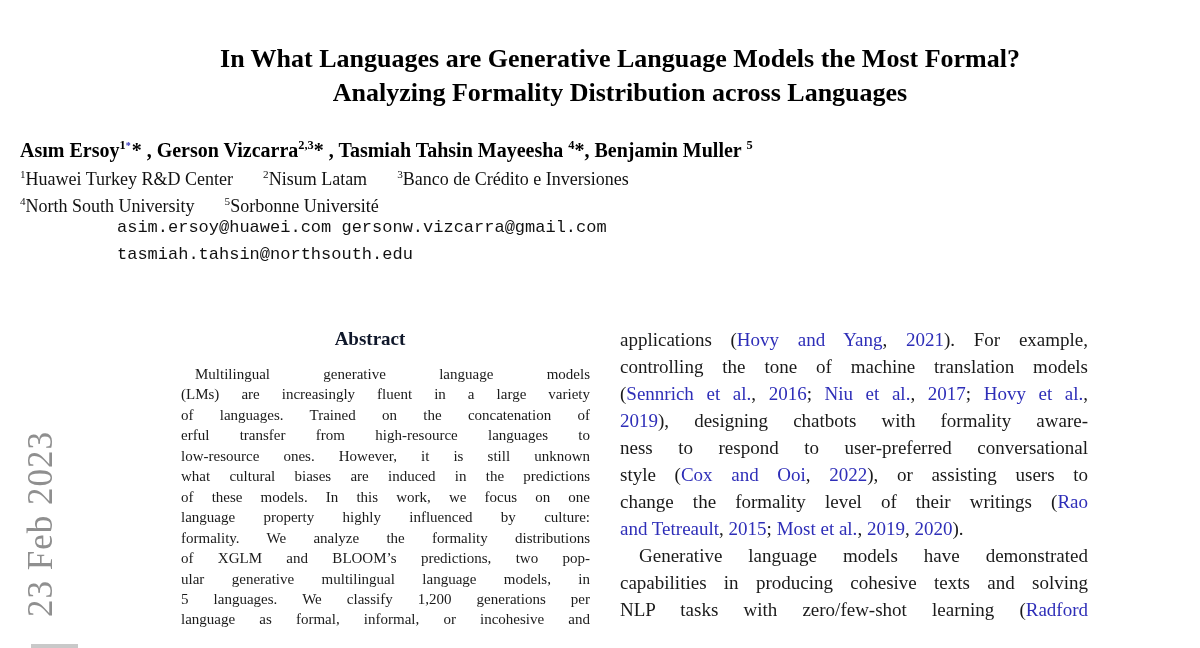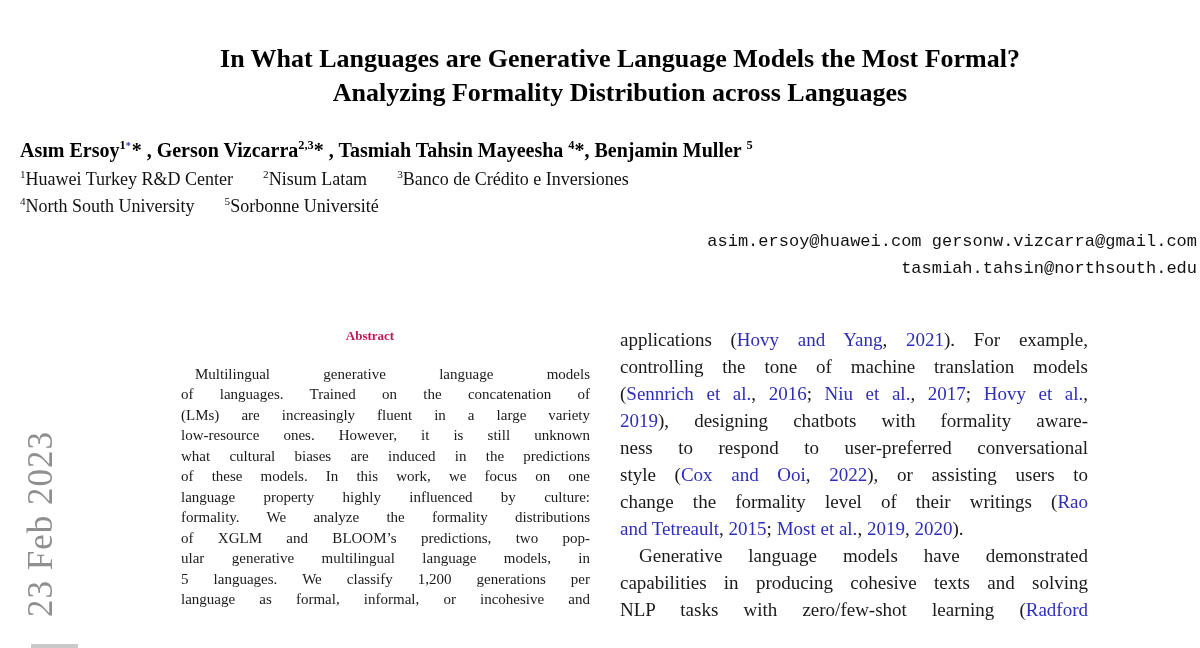--- a/index.html
+++ b/index.html
@@ -22,27 +22,27 @@
     font-weight:bold;font-size:26px;line-height:34px;color:#000;
   }
   .authors{
     position:absolute;left:20px;top:139px;width:1200px;text-align:center;
     font-weight:bold;font-size:20px;color:#000;
   }
   .affil{position:absolute;left:20px;width:1200px;text-align:center;font-size:18px;color:#111;}
   .affil1{top:169px;}
   .affil2{top:196px;}
   .emails{
-    position:absolute;left:117px;width:1080px;text-align:right;
+    position:absolute;left:117px;width:1080px;text-align:left;
     font-family:"Liberation Mono", monospace;font-size:17px;color:#111;
-    line-height:27px;top:228px;
+    line-height:27px;top:214px;
   }
   .abs-head{
     position:absolute;left:181px;top:328px;width:378px;text-align:center;
-    font-weight:bold;font-size:13px;color:#be185d;
+    font-weight:bold;font-size:19px;color:#0f172a;
   }
   .abs-body{
     position:absolute;left:181px;top:364px;width:409px;
     font-size:15px;line-height:20.45px;color:#1a1a1a;
   }
   .intro-col{
     position:absolute;left:620px;top:326px;width:468px;
     font-size:19px;line-height:27px;color:#1a1a1a;
   }
   .tline{text-align:justify;text-align-last:justify;white-space:normal;}
@@ -79,22 +79,23 @@
     </div>
 
   <div class="emails">
     <div>asim.ersoy@huawei.com gersonw.vizcarra@gmail.com</div>
     <div>tasmiah.tahsin@northsouth.edu</div>
   </div>
 
   <div class="abs-head">Abstract</div>
   <div class="abs-body">
       <div class="tline indent"><span>Multilingual generative language models</span></div>
+      <div class="tline"><span>(LMs) are increasingly fluent in a large variety</span></div>
       <div class="tline"><span>of languages. Trained on the concatenation of</span></div>
-      <div class="tline"><span>(LMs) are increasingly fluent in a large variety</span></div>
+      <div class="tline"><span>erful transfer from high-resource languages to</span></div>
       <div class="tline"><span>low-resource ones. However, it is still unknown</span></div>
       <div class="tline"><span>what cultural biases are induced in the predictions</span></div>
       <div class="tline"><span>of these models. In this work, we focus on one</span></div>
       <div class="tline"><span>language property highly influenced by culture:</span></div>
       <div class="tline"><span>formality. We analyze the formality distributions</span></div>
       <div class="tline"><span>of XGLM and BLOOM’s predictions, two pop-</span></div>
       <div class="tline"><span>ular generative multilingual language models, in</span></div>
       <div class="tline"><span>5 languages. We classify 1,200 generations per</span></div>
       <div class="tline"><span>language as formal, informal, or incohesive and</span></div>
     </div>

